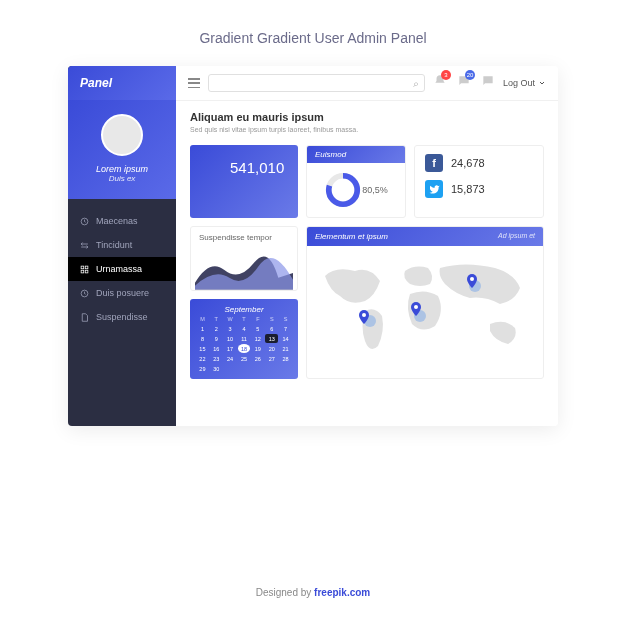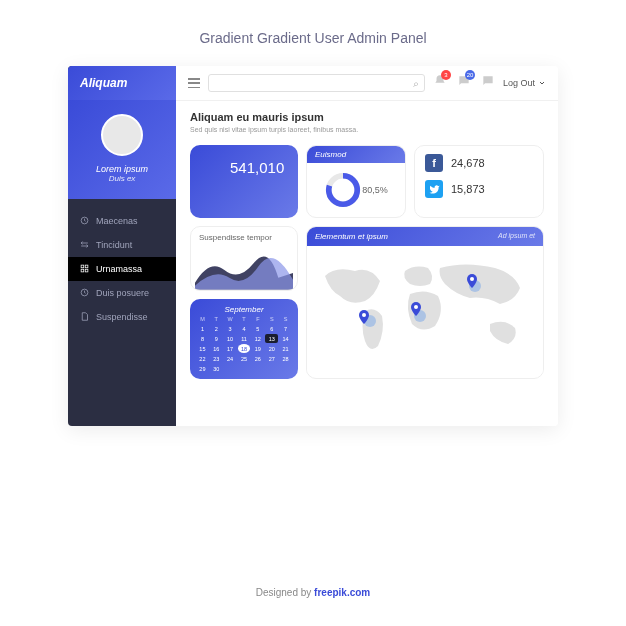--- a/index.html
+++ b/index.html
@@ -6,40 +6,40 @@
 body{width:626px;height:626px;background:#fff;position:relative;overflow:hidden}
 .page-title{text-align:center;font-size:14px;color:#6b6b8a;padding:30px 0 20px;font-weight:400}
 .dashboard{display:flex;width:490px;height:360px;margin:0 auto;box-shadow:0 4px 20px rgba(0,0,0,0.08);border-radius:4px;overflow:hidden}
 .sidebar{width:120px;background:#2b2e42;color:#fff;display:flex;flex-direction:column}
 .logo{background:linear-gradient(135deg,#3a4bd8,#5a6ae8);padding:10px 12px;font-style:italic;font-size:12px;font-weight:bold}
 .profile{background:linear-gradient(135deg,#3a4bd8,#5a6ae8);text-align:center;padding:14px 8px 16px}
 .avatar{width:42px;height:42px;border-radius:50%;background:#e8e8e8;margin:0 auto 8px;border:2px solid #fff}
 .profile-name{font-size:9px;font-style:italic}
 .profile-sub{font-size:8px;opacity:.85;font-style:italic}
 .nav{list-style:none;padding:10px 0;font-size:9px}
-.nav li{padding:7px 12px;display:flex;gap:7px;color:#a0a4bb;cursor:pointer}
+.nav li{padding:7px 12px;display:flex;align-items:center;gap:7px;color:#a0a4bb;cursor:pointer}
 .nav li.active{background:#000;color:#fff}
 .nav svg{width:9px;height:9px;flex-shrink:0}
 .main{flex:1;background:#fff;display:flex;flex-direction:column}
 .topbar{display:flex;align-items:center;padding:8px 12px;gap:8px;border-bottom:1px solid #f0f0f0}
 .hamburger{width:12px;height:10px;display:flex;flex-direction:column;justify-content:space-between;cursor:pointer}
 .hamburger span{height:1.5px;background:#888;display:block}
 .search{flex:1;height:18px;border:1px solid #e0e0e0;border-radius:3px;position:relative}
 .search-icon{position:absolute;right:5px;top:3px;color:#aaa;font-size:10px}
 .notif-group{display:flex;gap:10px;align-items:center}
 .notif{position:relative;cursor:pointer}
 .notif svg{width:14px;height:14px}
 .badge{position:absolute;top:-4px;right:-4px;background:#ff4444;color:#fff;font-size:6px;border-radius:50%;width:10px;height:10px;display:flex;align-items:center;justify-content:center}
 .badge.blue{background:#4a6ae8}
 .logout{font-size:9px;color:#555;cursor:pointer;display:flex;align-items:center;gap:3px}
 .content-header{padding:10px 14px 6px}
 .content-header h2{font-size:11px;color:#333;margin-bottom:3px}
 .content-header p{font-size:7px;color:#999}
 .grid{display:grid;grid-template-columns:108px 100px 130px;gap:8px;padding:6px 14px 12px}
-.card{border-radius:10px;overflow:hidden}
+.card{border-radius:3px;overflow:hidden}
 .card-grad{background:linear-gradient(135deg,#3a4bd8,#6a7ae8);color:#fff}
 .stat-card{padding:14px 28px;display:flex;align-items:flex-start;gap:12px}
 .stat-card svg{width:14px;height:14px}
 .stat-val{font-size:15px}
 .gauge-card{background:#fff;border:1px solid #eee}
 .gauge-header{background:linear-gradient(135deg,#3a4bd8,#6a7ae8);color:#fff;font-size:8px;padding:4px 8px;font-style:italic}
 .gauge-body{display:flex;align-items:center;justify-content:center;padding:8px;}
 .gauge{width:38px;height:38px}
 .gauge-pct{font-size:9px;color:#666}
 .social-card{background:#fff;border:1px solid #eee;padding:8px 10px;display:flex;flex-direction:column;gap:8px}
@@ -67,21 +67,21 @@
 .footer{position:absolute;bottom:28px;width:100%;text-align:center;font-size:10px;color:#888}
 .footer b{color:#3a4bd8}
 </style>
 </head>
 <body>
 
 <div class="page-title">Gradient Gradient User Admin Panel</div>
 
 <div class="dashboard">
   <aside class="sidebar">
-    <div class="logo">Aliquam</div>
+    <div class="logo">Panel</div>
     <div class="profile">
       <div class="avatar"></div>
       <div class="profile-name">Lorem ipsum</div>
       <div class="profile-sub">Duis ex</div>
     </div>
     <ul class="nav" id="nav">
         <li>
           <svg viewBox="0 0 24 24">
             <circle cx="12" cy="12" r="9" fill="none" stroke="currentColor" stroke-width="2"></circle>
             <path d="M12 7v5l3 2" stroke="currentColor" stroke-width="2" fill="none"></path>

